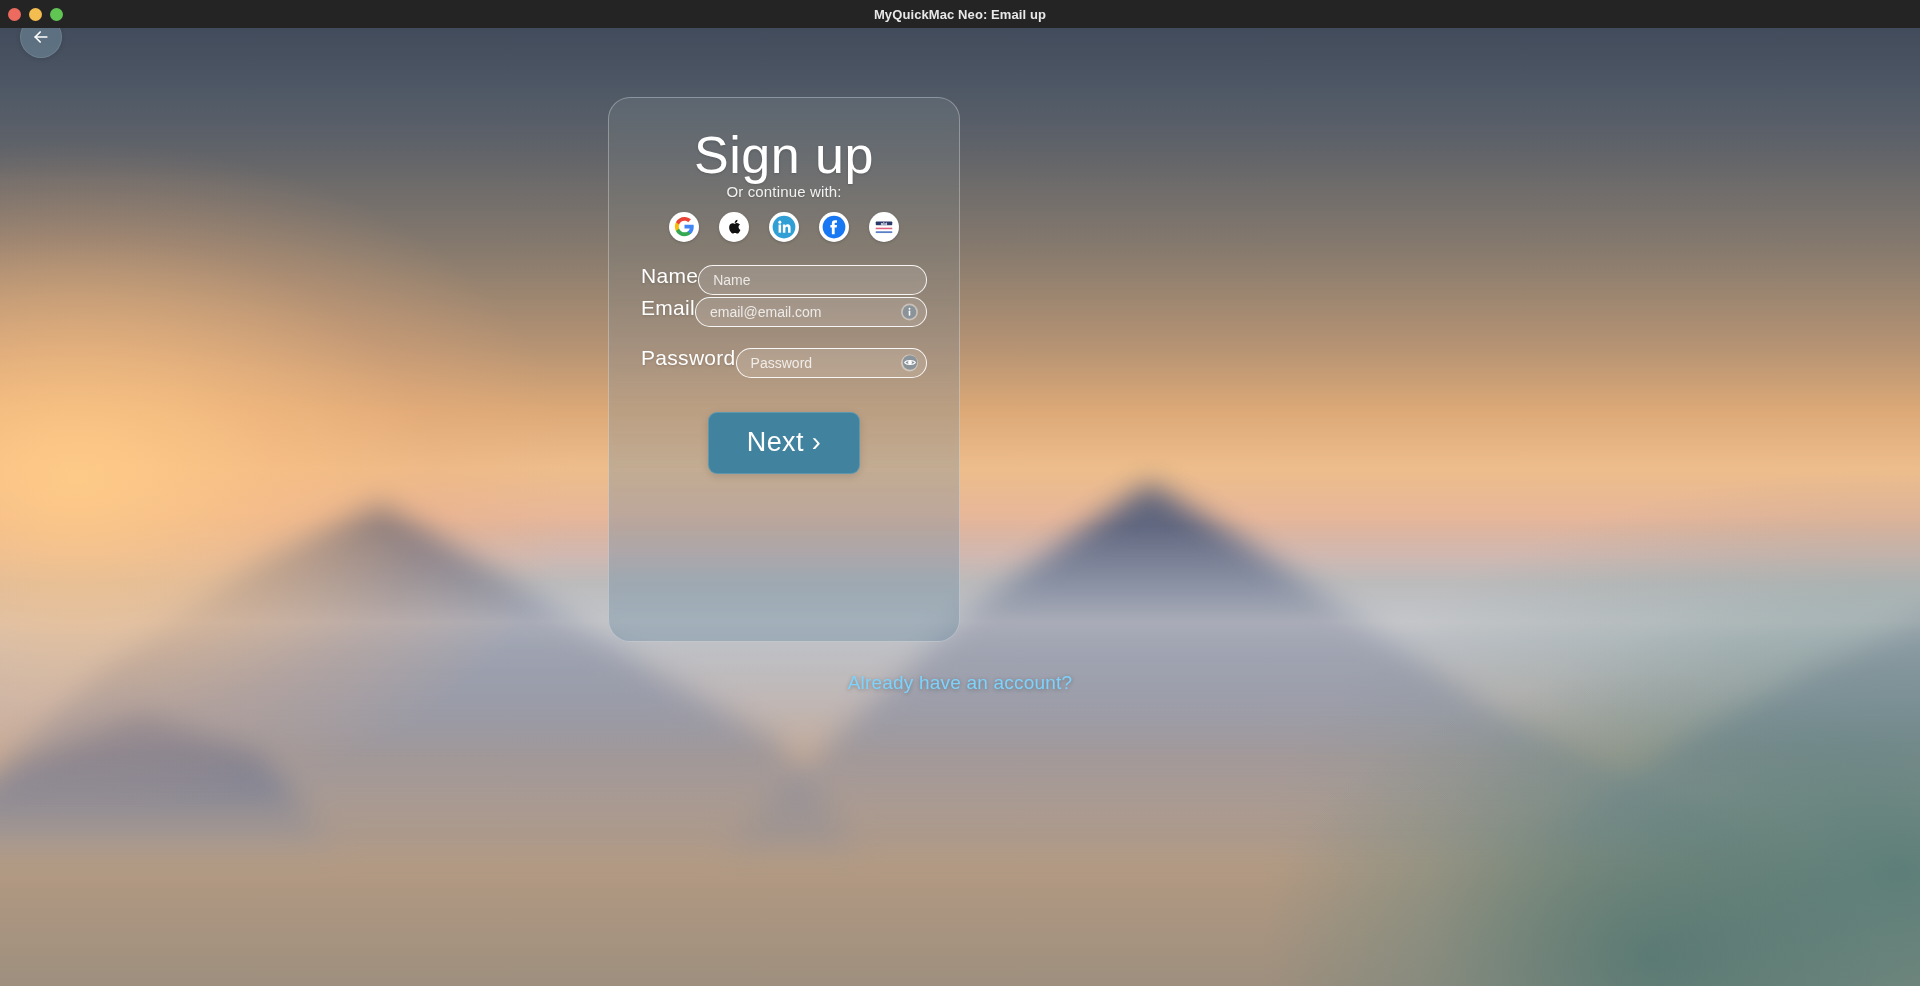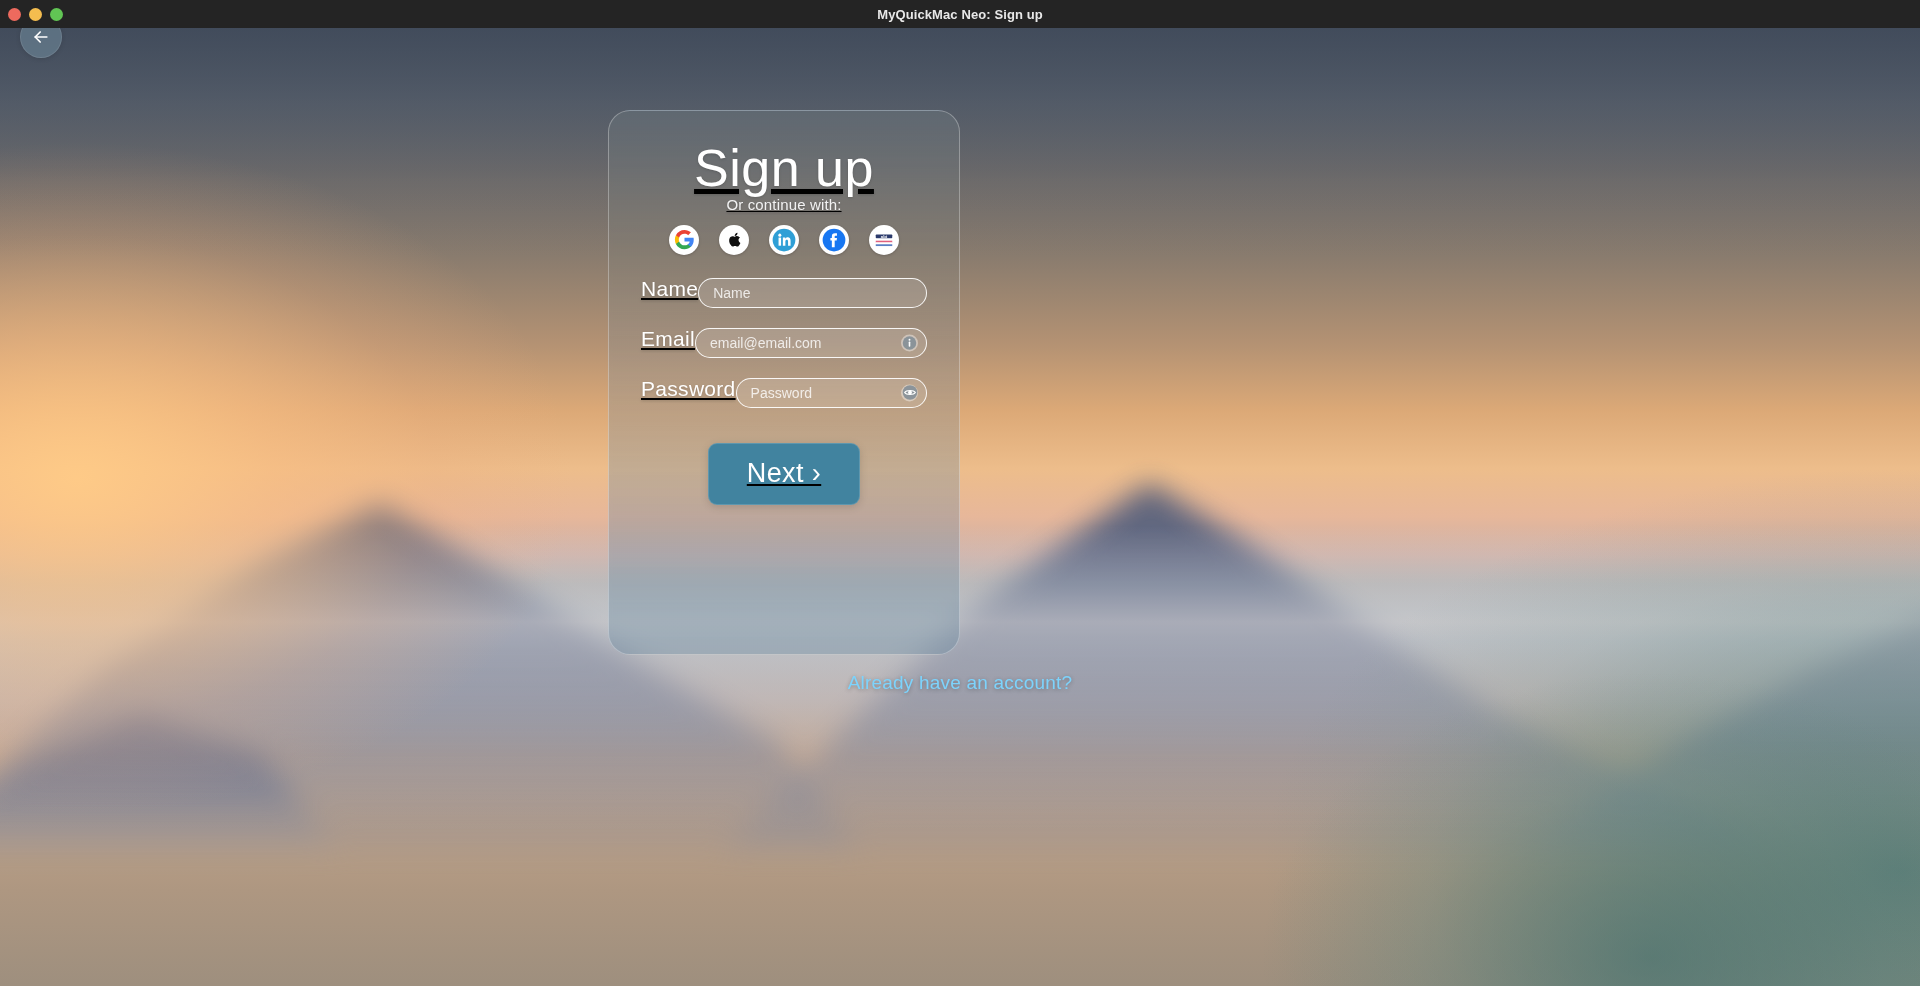--- a/index.html
+++ b/index.html
@@ -163,38 +163,37 @@
     cursor: pointer;
     z-index: 20;
     box-shadow: 0 1px 5px rgba(0,0,0,0.12);
   }
   #back-button svg { display: block; }
 
   
   #signup-card {
     position: absolute;
     left: 608px;
-    top: 110px;
+    top: 97px;
     width: 352px;
     height: 545px;
     border-radius: 22px;
     background: linear-gradient(to bottom,
       rgba(120, 132, 136, 0.30) 0%,
       rgba(128, 130, 124, 0.26) 26%,
       rgba(120, 140, 158, 0.28) 48%,
       rgba(104, 136, 162, 0.32) 68%,
       rgba(96, 132, 156, 0.34) 100%);
     border: 1px solid rgba(255,255,255,0.30);
     backdrop-filter: blur(2px);
     display: flex;
     flex-direction: column;
     align-items: center;
     padding-top: 30px;
     z-index: 10;
-    text-decoration: underline;
   }
 
   #card-title {
     font-size: 52px;
     font-weight: 300;
     color: #ffffff;
     letter-spacing: 0.5px;
     line-height: 1.05;
     text-shadow: 0 1px 3px rgba(0,0,0,0.16);
   }
@@ -228,22 +227,22 @@
   .social-btn svg { display: block; }
 
   
   .field-group {
     width: 286px;
     display: flex;
     flex-direction: row;
     align-items: center;
   }
   #field-name  { margin-top: 22px; }
-  #field-email { margin-top: 18px; }
-  #field-pass  { margin-top: 18px; }
+  #field-email { }
+  #field-pass  { margin-top: 18px; align-items: flex-end; }
 
   .field-label {
     font-size: 21px;
     font-weight: 300;
     color: #ffffff;
     letter-spacing: 0.3px;
     text-shadow: 0 1px 3px rgba(0,0,0,0.18);
     margin-bottom: 8px;
   }
 
@@ -326,21 +325,21 @@
 <body>
 
 <div id="window">
 
   <div id="titlebar">
     <div id="traffic-lights">
       <span class="tl tl-close"></span>
       <span class="tl tl-min"></span>
       <span class="tl tl-max"></span>
     </div>
-    <div id="window-title">MyQuickMac Neo: Sign up</div>
+    <div id="window-title">MyQuickMac Neo: Email up</div>
   </div>
 
   <div id="wallpaper">
     <div class="bg-layer" id="bg-sky"></div>
 
     <svg id="bg-mountains" viewBox="0 0 2000 440" preserveAspectRatio="none">
       <defs>
         <linearGradient id="mtnGradA" x1="0" y1="0" x2="0" y2="1">
           <stop offset="0%" stop-color="#3c4f74" stop-opacity="0.92"></stop>
           <stop offset="45%" stop-color="#4a5f84" stop-opacity="0.78"></stop>

